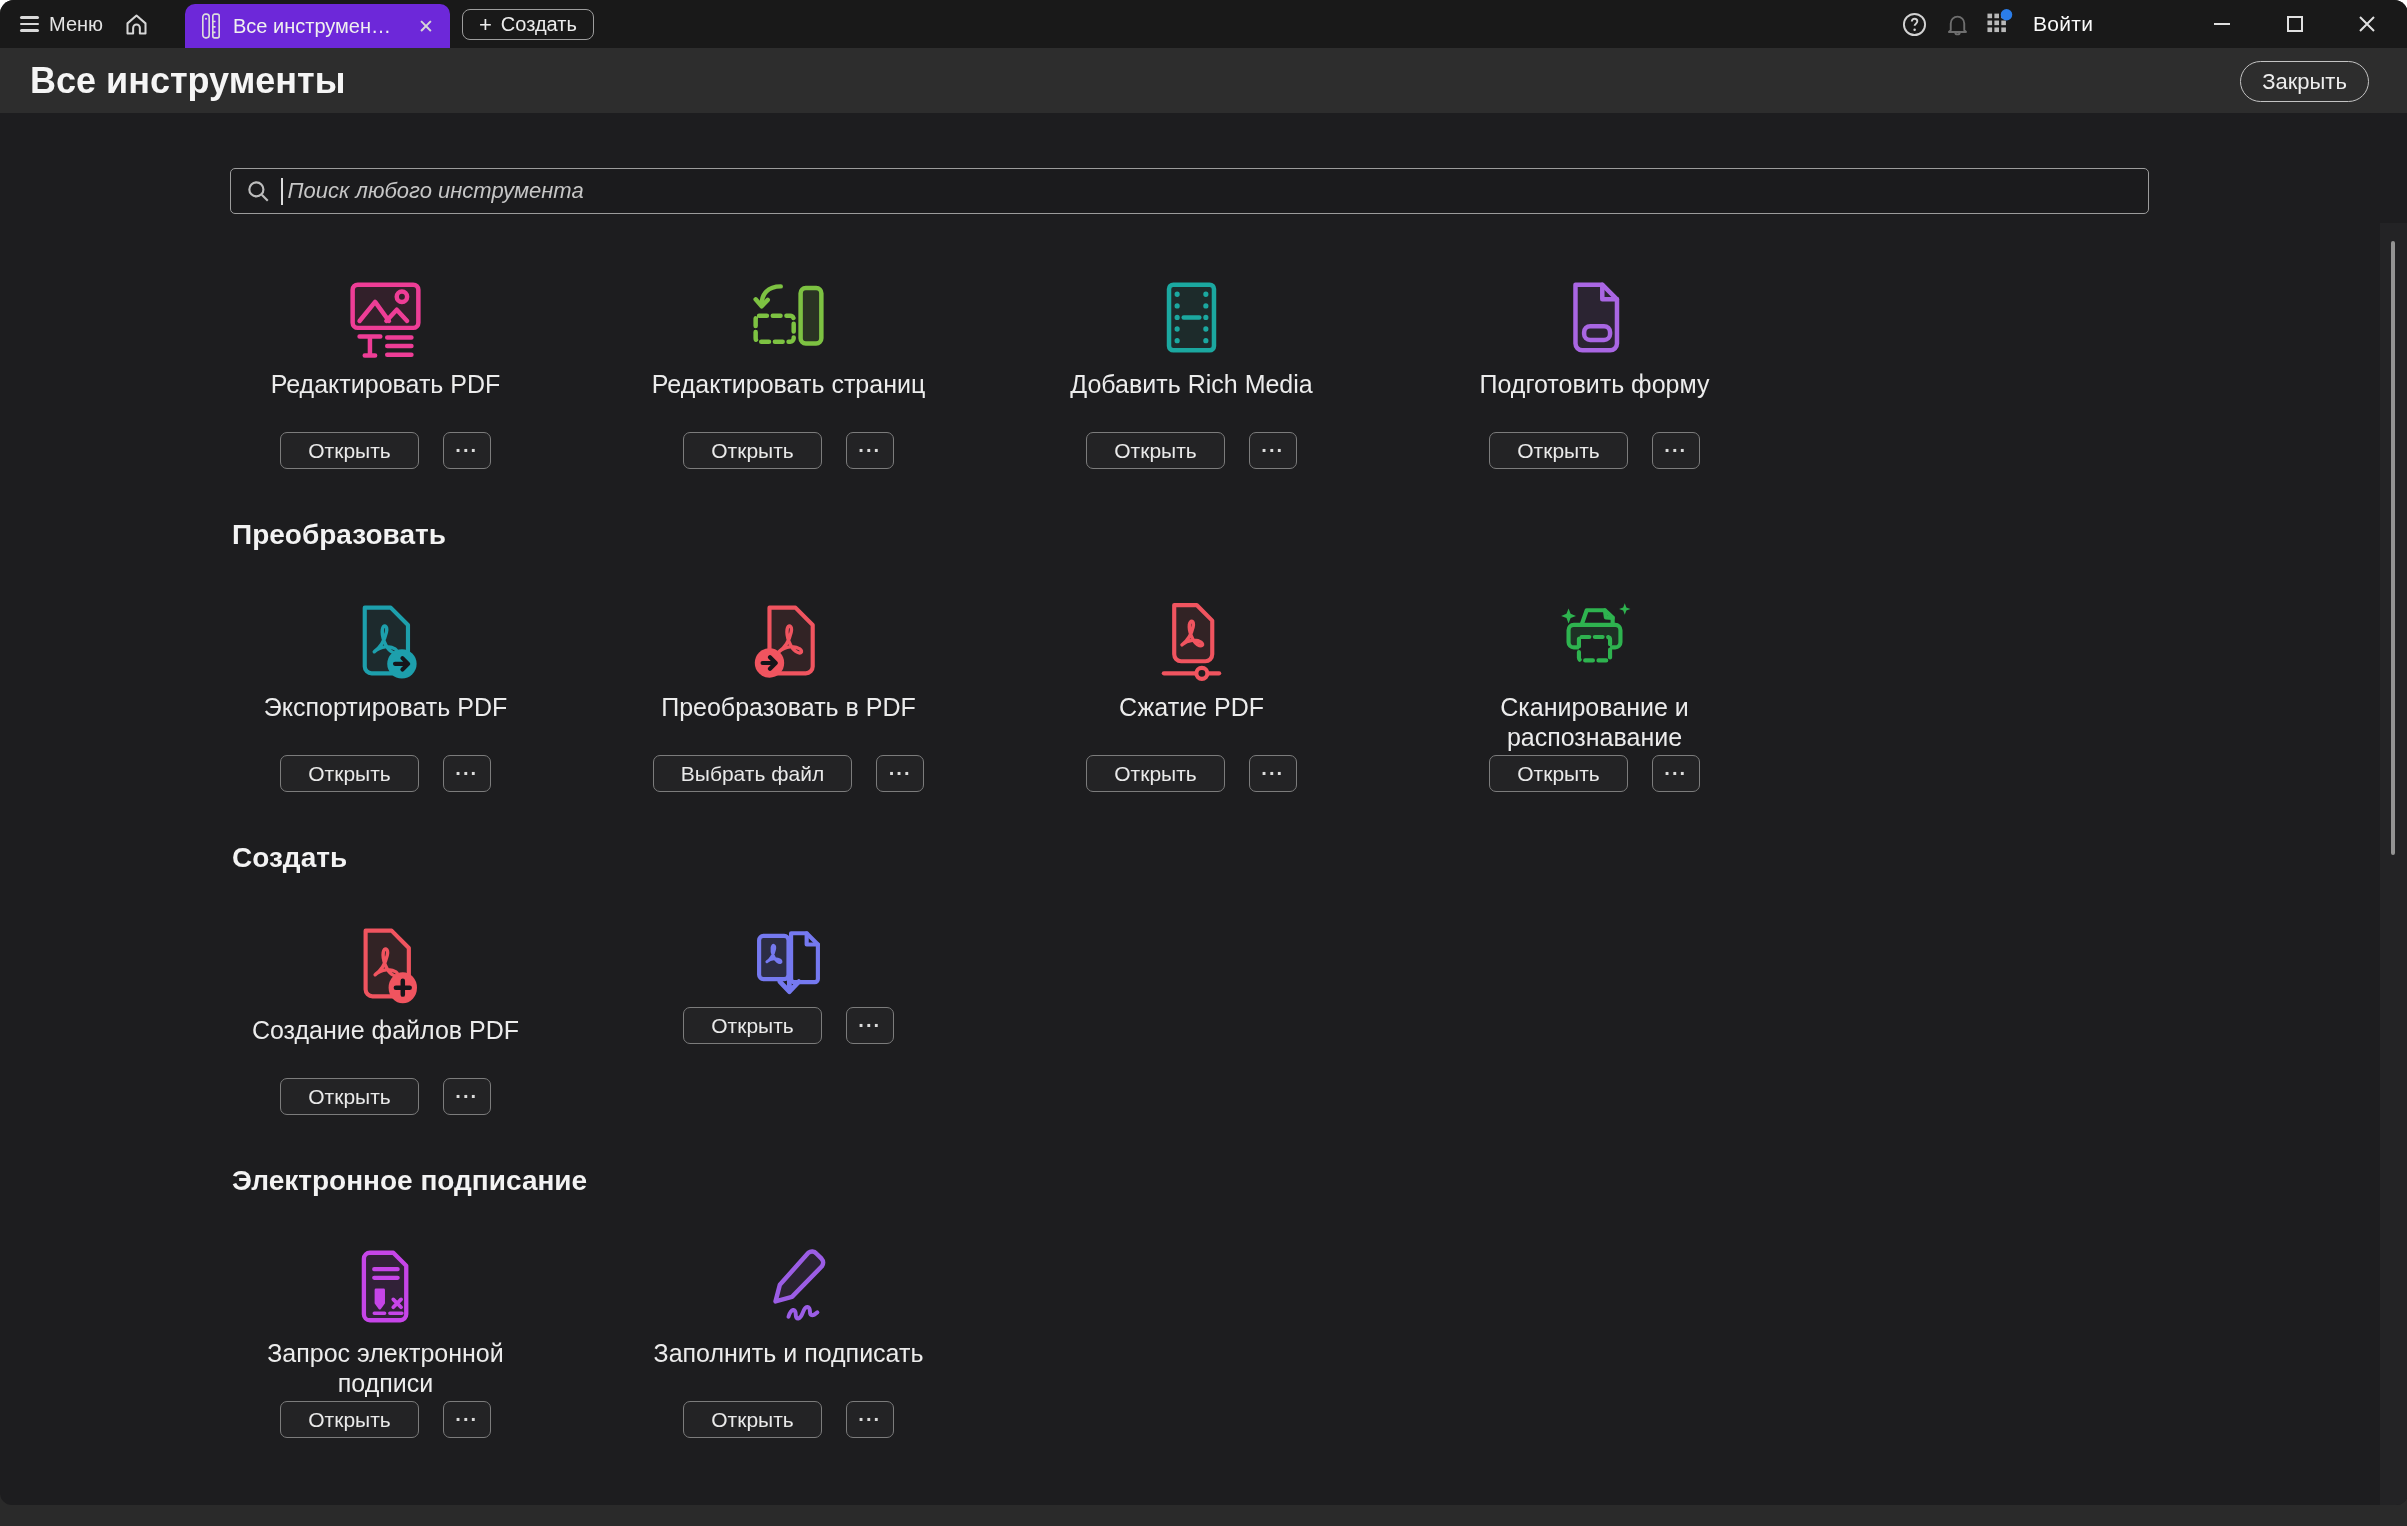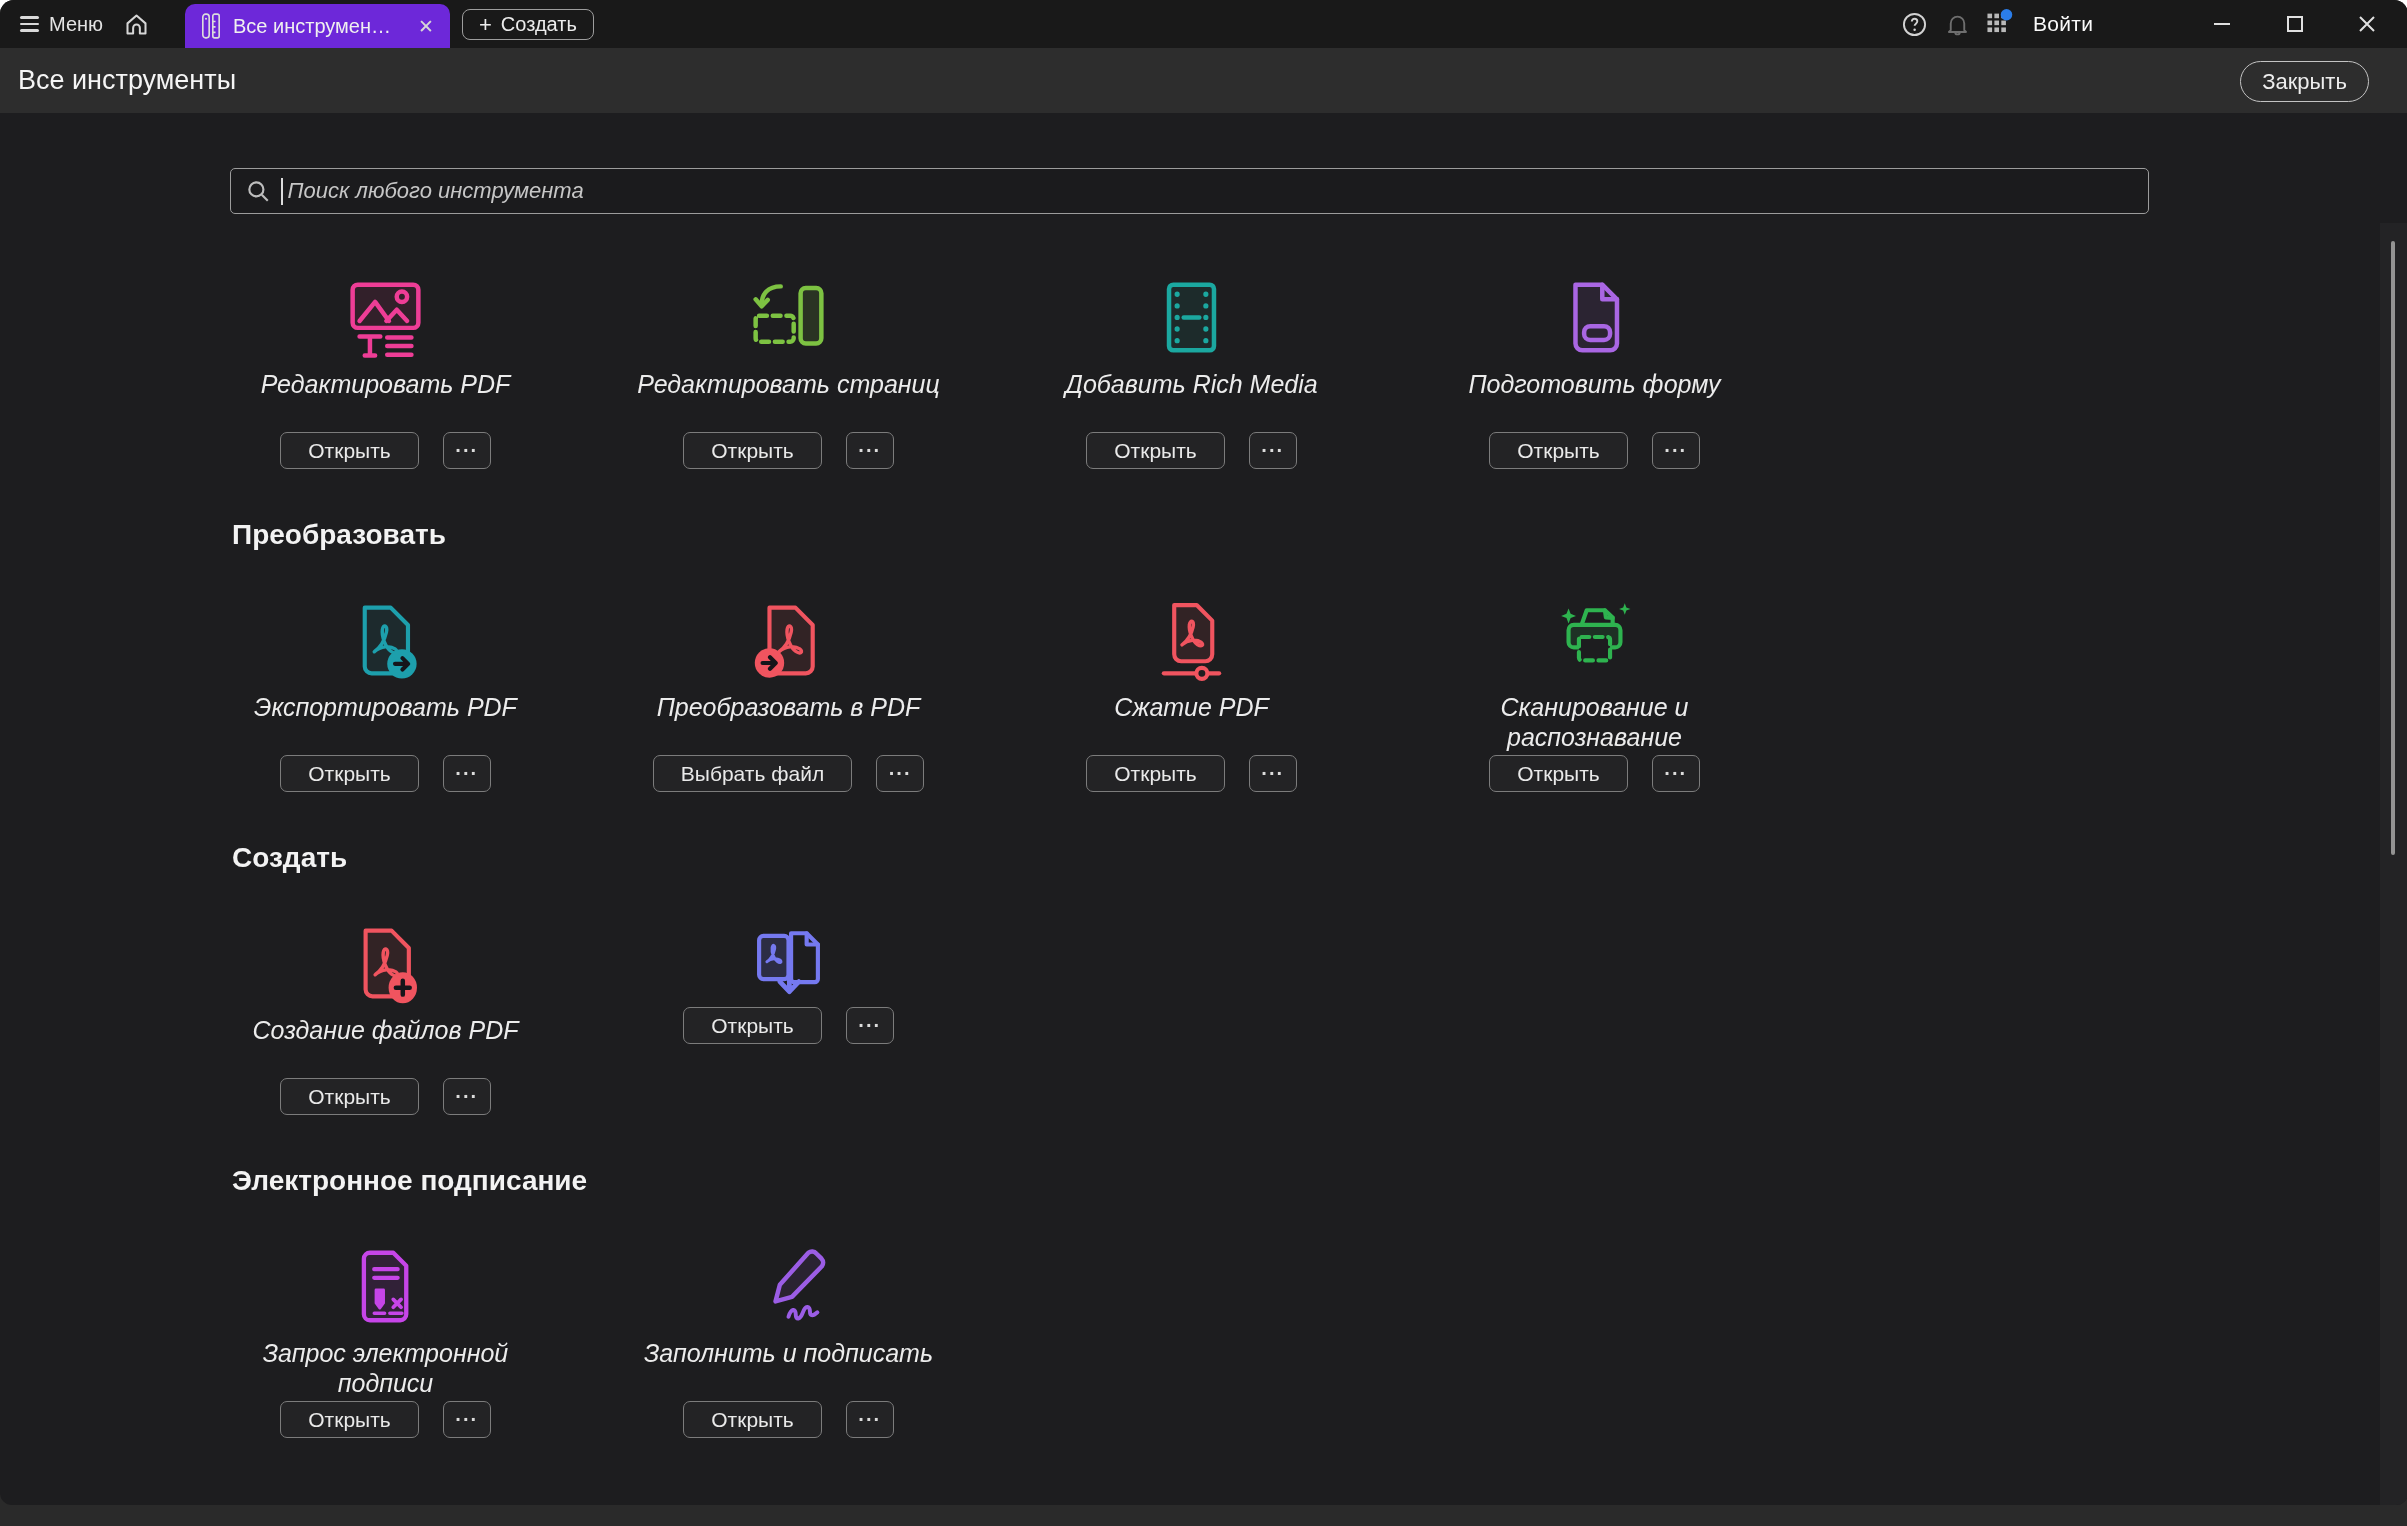--- a/index.html
+++ b/index.html
@@ -18,37 +18,37 @@
   .tab .tab-title{font-size:20px;color:#f0f0f0;white-space:nowrap;overflow:hidden;flex:1;}
   .tab .tab-close{margin-left:4px;color:#d7d7d7;font-size:19px;line-height:1;cursor:default;}
   .create-btn{position:absolute;left:462px;top:9px;height:31px;padding:0 16px;display:flex;align-items:center;gap:9px;border:1.6px solid #9d9d9d;border-radius:8px;color:#ececec;font-size:20px;background:transparent;}
   .plus-glyph{font-size:22px;line-height:1;color:#ececec;font-weight:400;}
   .tb-icon{position:absolute;top:0;height:48px;display:flex;align-items:center;justify-content:center;width:36px;}
   .signin{position:absolute;left:2033px;top:0;height:48px;display:flex;align-items:center;font-size:21px;color:#fafafa;letter-spacing:0.3px;}
   .winctl{position:absolute;top:0;height:48px;width:46px;display:flex;align-items:center;justify-content:center;}
 
   
   .header{position:relative;height:65px;background:#2d2d2d;display:flex;align-items:center;}
-  .header .title{margin-left:18px;font-size:27px;font-weight:400;color:#f5f5f5;}
+  .header .title{margin-left:30px;font-size:36px;font-weight:700;color:#f5f5f5;}
   .close-pill{position:absolute;right:39px;top:13px;width:129px;height:41px;border:1.6px solid #c3c3c3;border-radius:21px;background:transparent;color:#ededed;font-size:22px;display:flex;align-items:center;justify-content:center;}
 
   
   .content{position:relative;height:1392px;background:#1d1d1f;border-radius:0 0 12px 12px;overflow:hidden;}
   .search-wrap{position:relative;margin:55px 0 0 230px;width:1919px;height:46px;border:1.2px solid #9c9c9c;border-radius:5px;display:flex;align-items:center;background:#1b1b1d;}
   .search-wrap svg{margin:0 10px 0 14px;flex:0 0 auto;}
   .caret{width:1.6px;height:27px;background:#dcdcdc;margin-right:3px;}
   .search-input{flex:1;background:transparent;border:none;outline:none;color:#e8e8e8;font-size:22px;height:100%;}
   .search-input::placeholder{color:#c6c6c6;font-style:italic;}
 
   .section{margin-top:50px;}
   .section h2{margin:0 0 36px 232px;font-size:28px;font-weight:700;color:#f3f3f3;}
   .row{display:flex;padding-left:184px;}
   .cell{width:403px;display:flex;flex-direction:column;align-items:center;}
   .icon-wrap{height:95px;display:flex;align-items:flex-end;justify-content:center;}
-  .tool-label{margin-top:10px;min-height:61px;max-width:327px;text-align:center;font-size:25px;line-height:30px;color:#ececec;font-style:italic;}
+  .tool-label{margin-top:10px;min-height:61px;max-width:327px;text-align:center;font-size:25px;line-height:30px;color:#ececec;}
   .btn-row{display:flex;gap:24px;margin-top:2px;}
   .btn{height:37px;padding:0 27px;background:#232325;border:1.2px solid #7c7c7c;border-radius:7px;color:#e9e9e9;font-size:21px;display:flex;align-items:center;justify-content:center;}
   .btn-more{width:48px;padding:0;font-size:20px;letter-spacing:1px;font-weight:700;color:#dcdcdc;}
 
   
   .scroll-track{position:absolute;top:110px;right:0;bottom:0;width:28px;background:#232325;}
   .scroll-thumb{position:absolute;top:18px;left:11px;width:4px;height:614px;background:#939393;border-radius:2px;}
 
   .bottom-gap{height:22px;background:#2a2a2a;}
   svg{display:block;}

